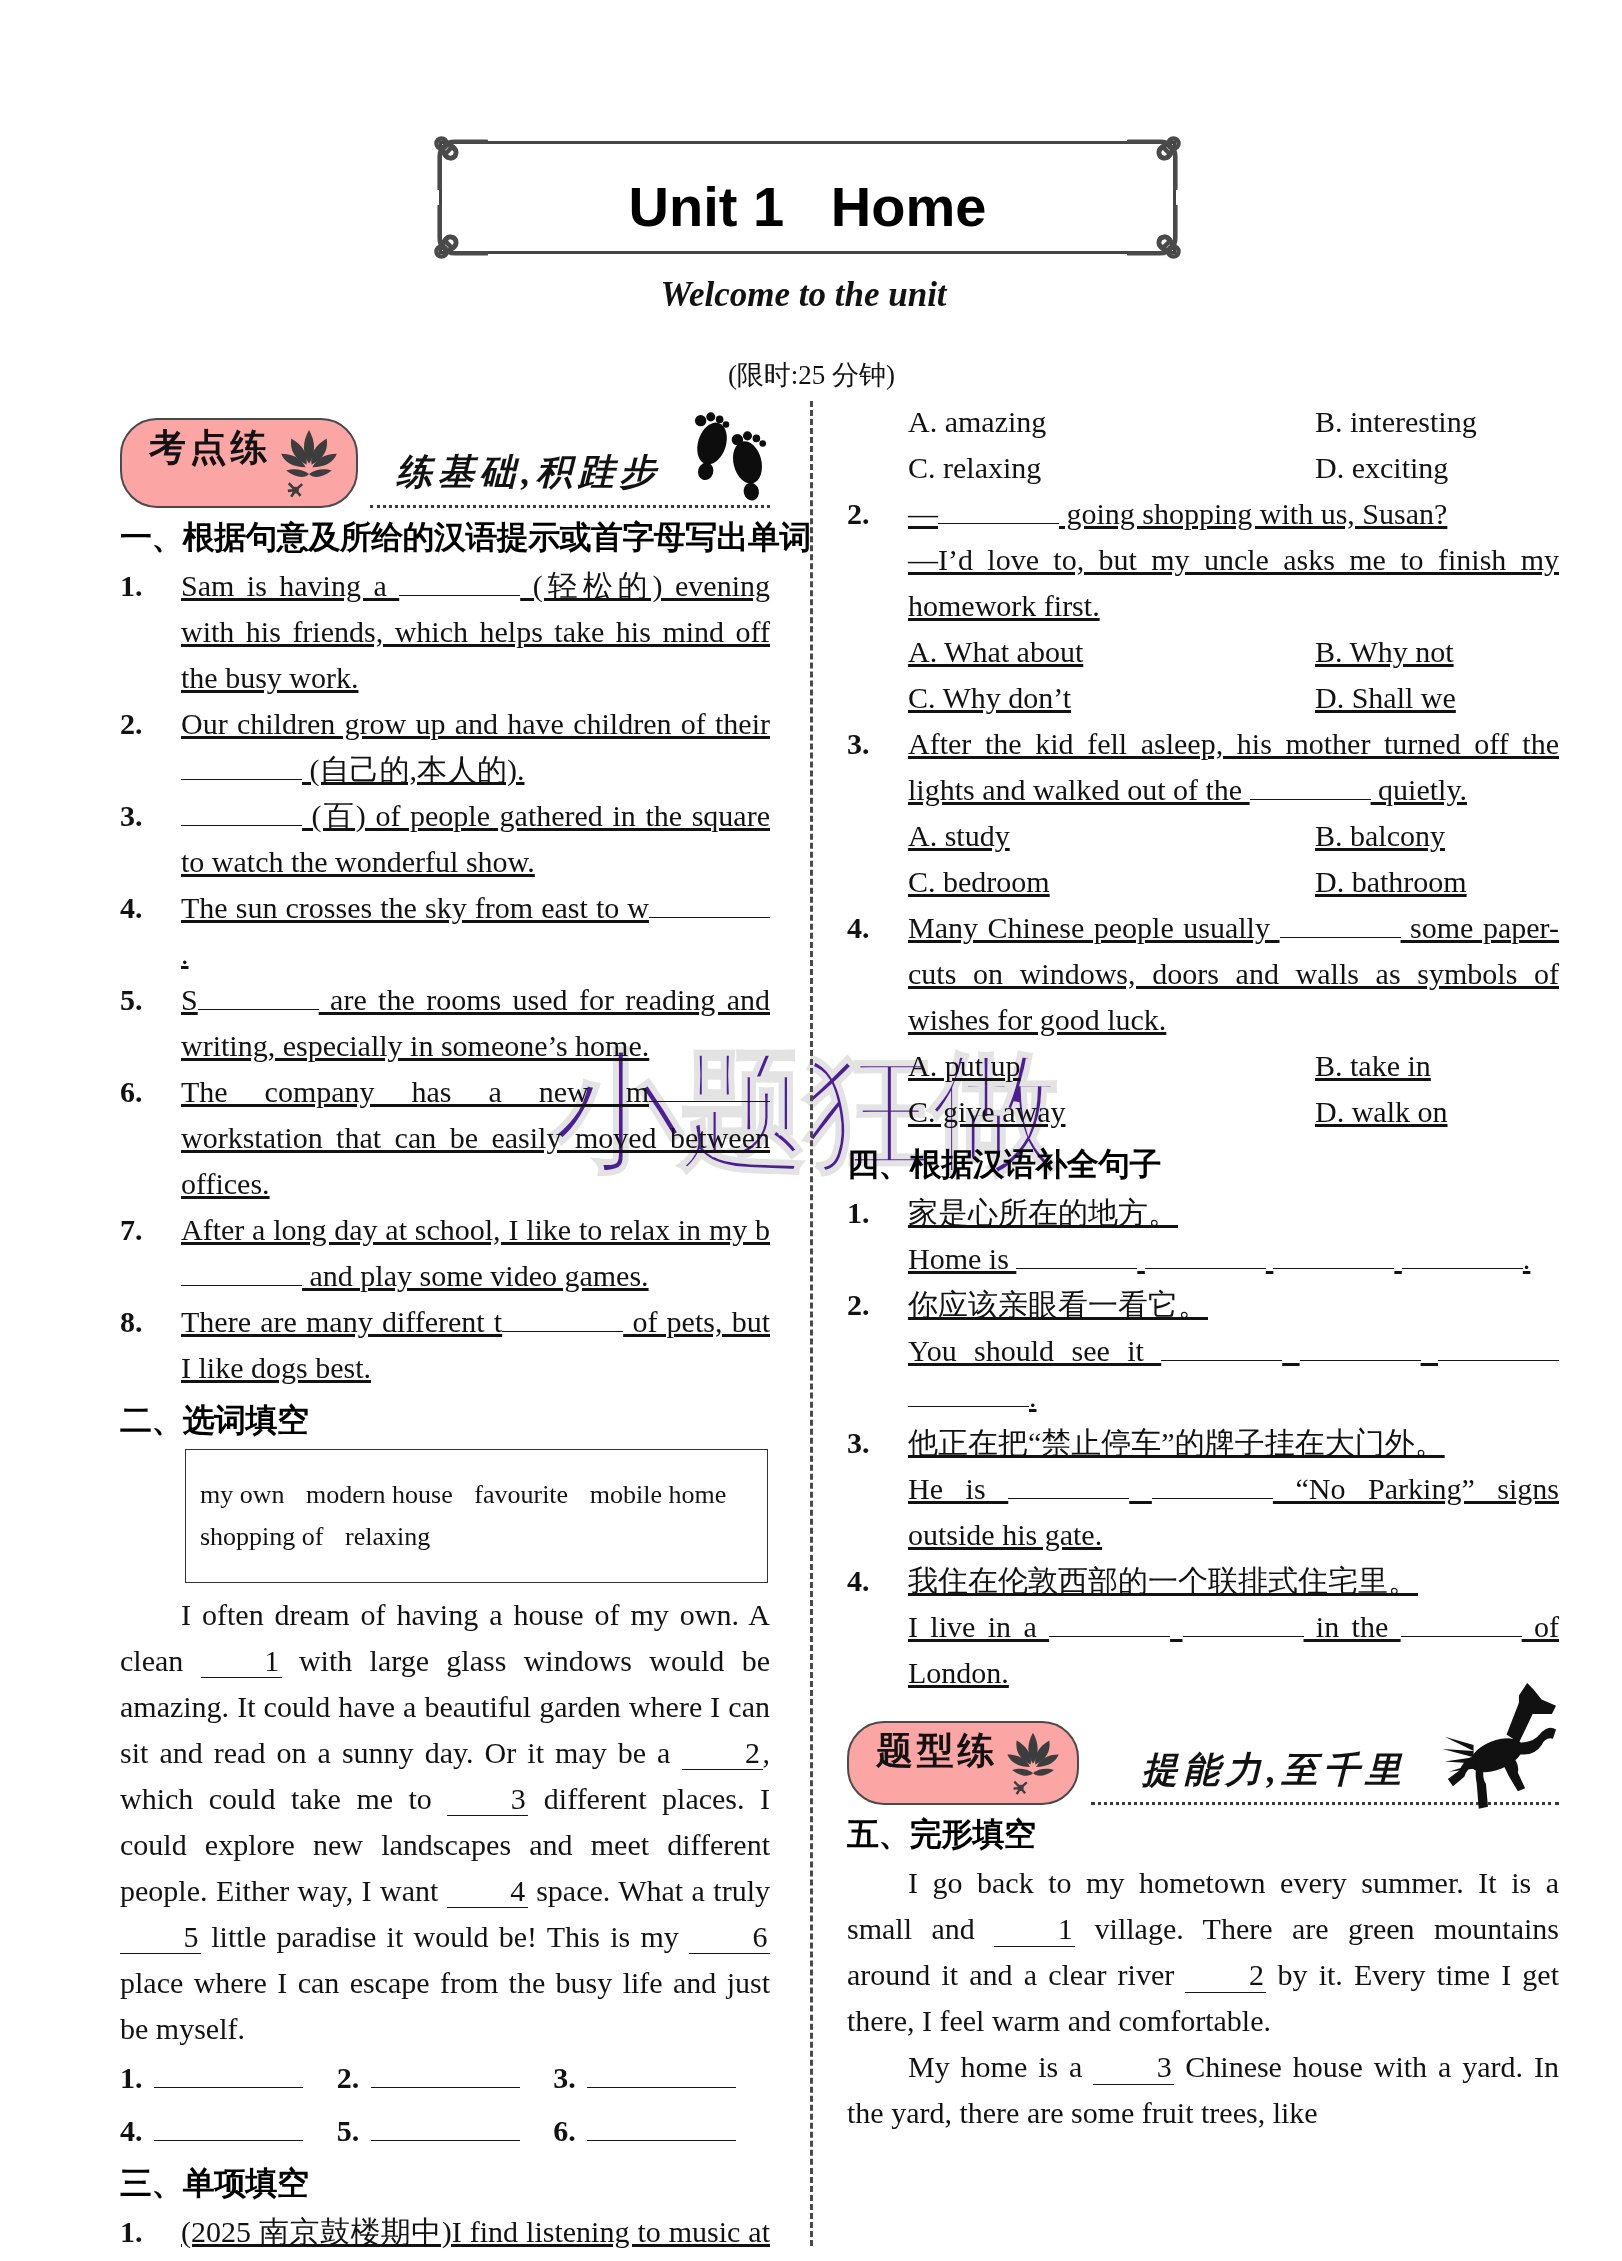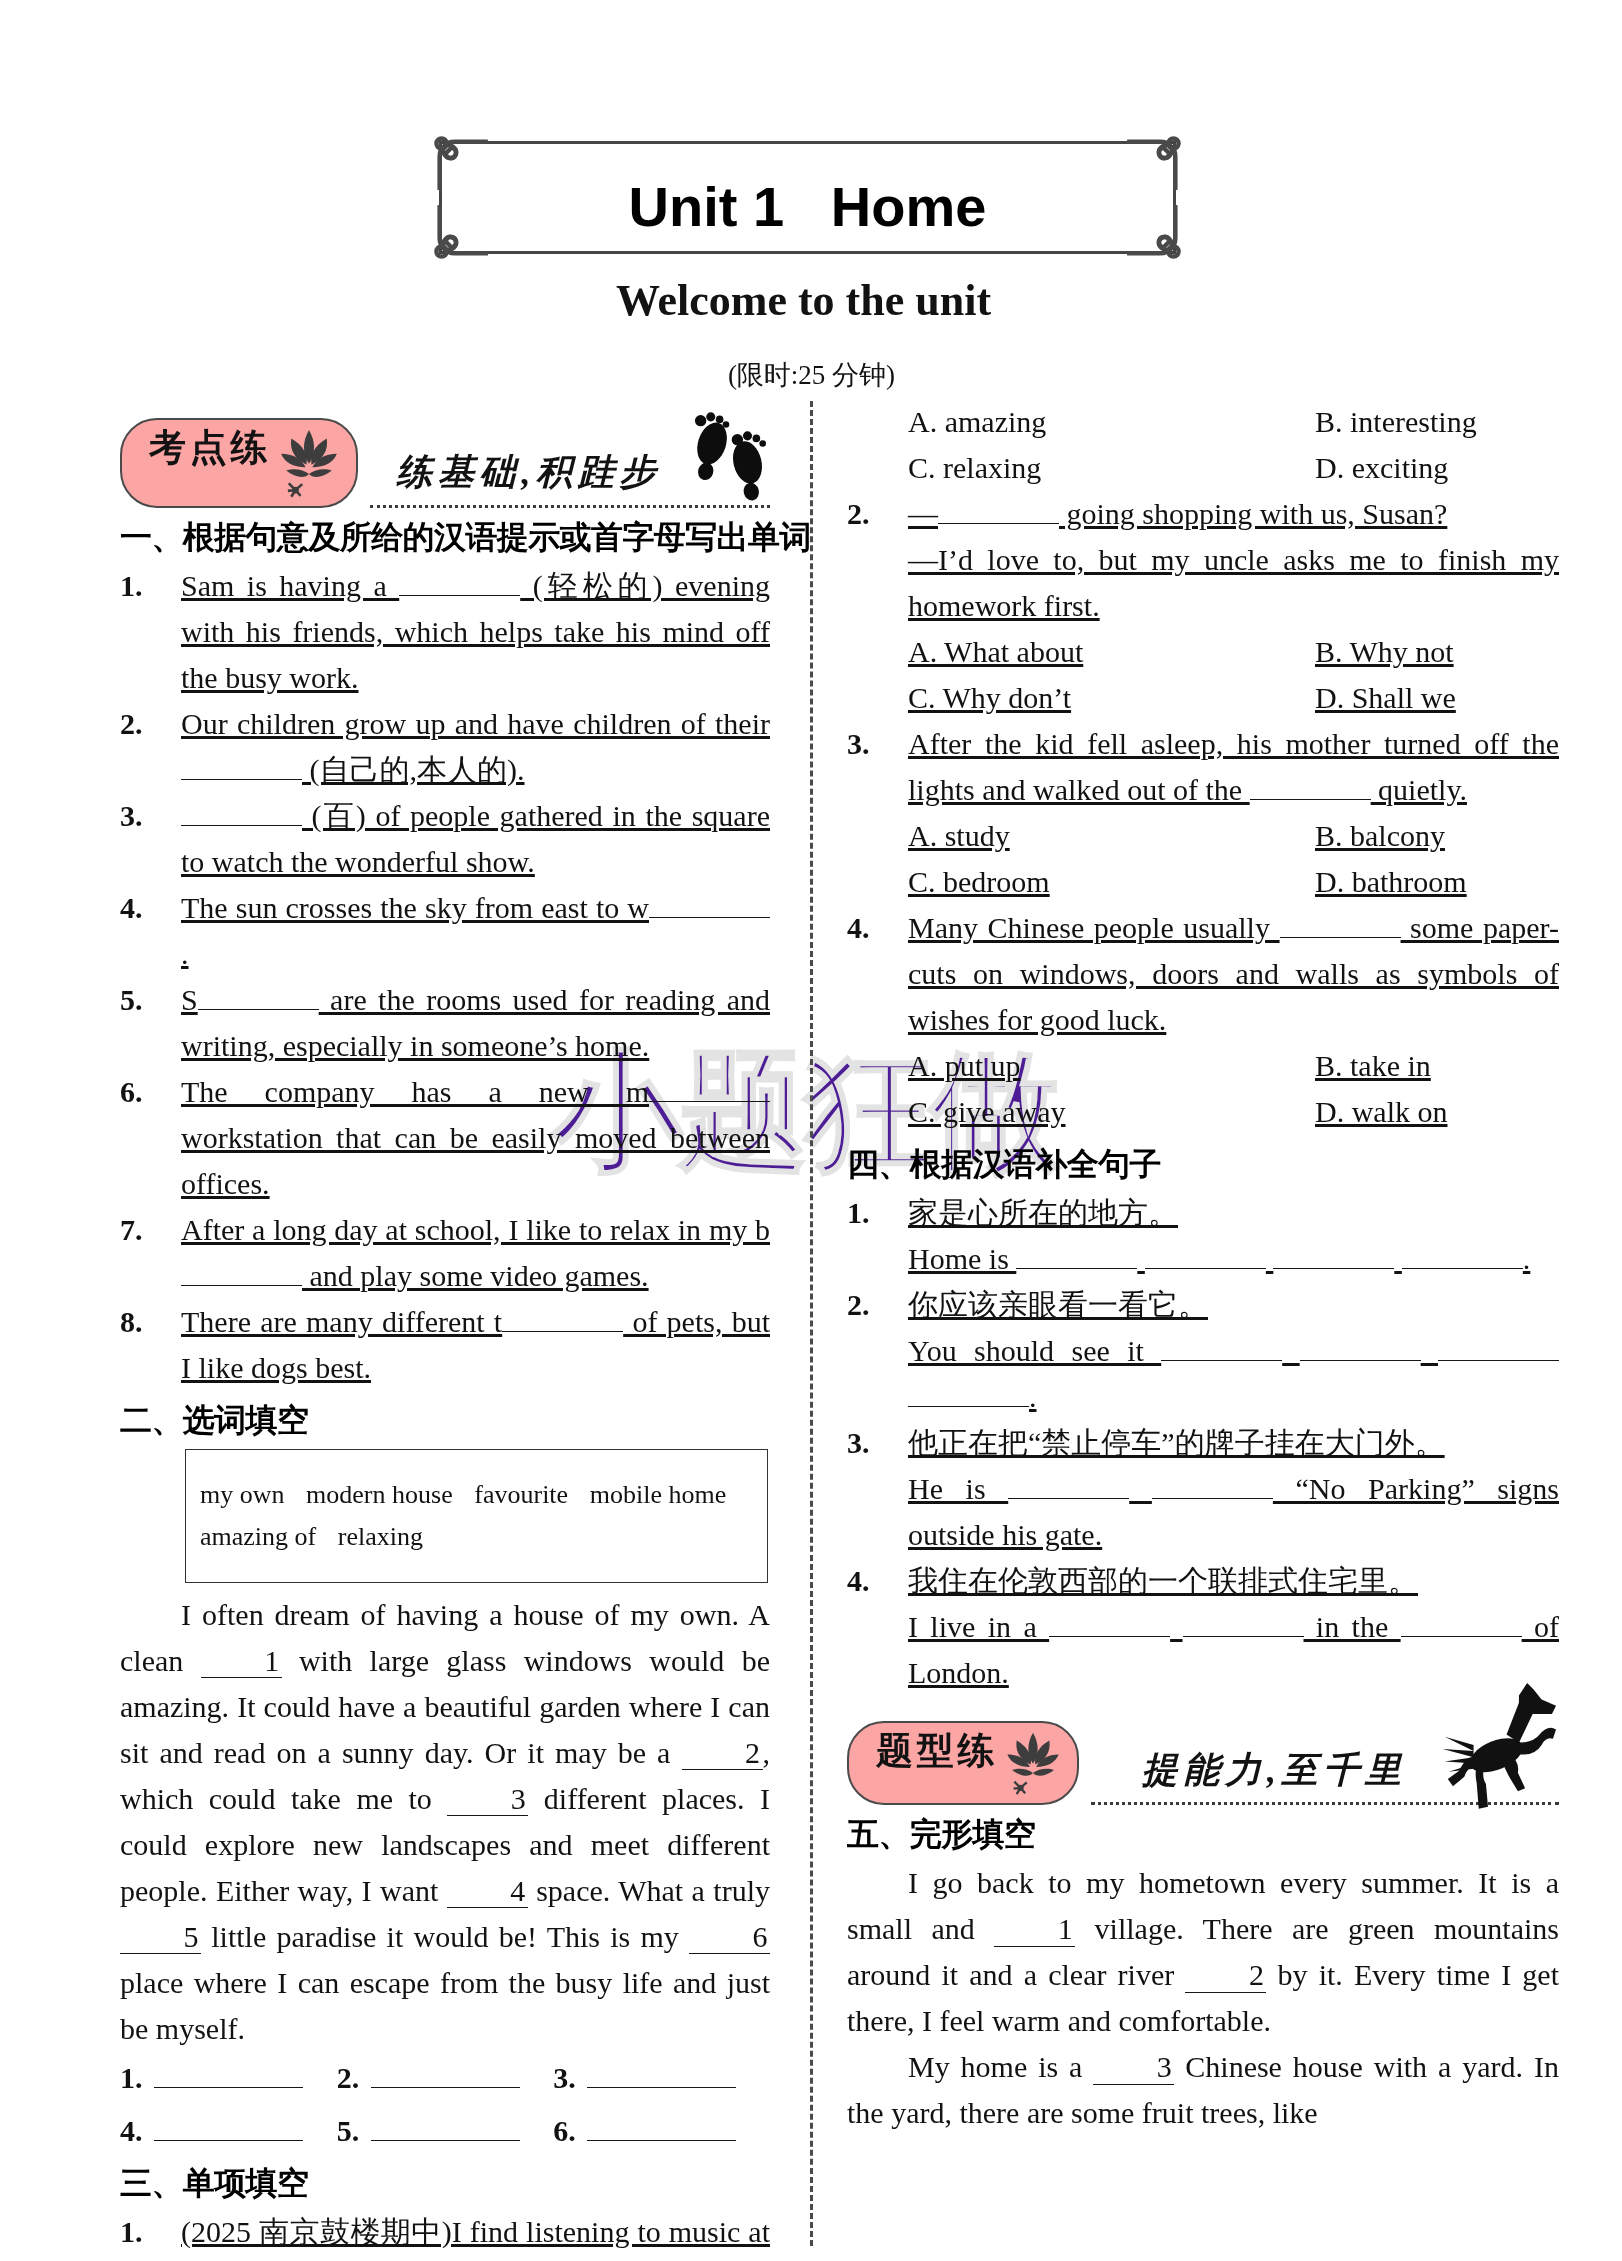--- a/index.html
+++ b/index.html
@@ -13,21 +13,21 @@
   .titlebox{position:absolute;left:439px;top:141px;width:731px;height:107px;
             border:3.2px solid #454545;z-index:2;background:#fff;}
   .titlebox h1{margin:12px;white-space:pre;text-align:center;line-height:102px;
                font-family:"Liberation Sans",sans-serif;font-weight:bold;font-size:56px;color:#000;}
   .corner{position:absolute;width:56px;height:56px;z-index:3;}
   .c-tl{left:-10.2px;top:-10.2px;}
   .c-tr{right:-10.2px;top:-10.2px;transform:scaleX(-1);}
   .c-bl{left:-10.2px;bottom:-10.2px;transform:scaleY(-1);}
   .c-br{right:-10.2px;bottom:-10.2px;transform:scale(-1,-1);}
   .welcome{position:absolute;left:0;right:16px;top:275px;text-align:center;
-           font-weight:bold;font-size:44px;z-index:2;}
+           font-weight:bold;font-size:35px;z-index:2;font-style:italic;}
   .timelimit{position:absolute;left:0;right:0;top:357px;text-align:center;font-size:27px;z-index:2;}
   
   .vdivider{position:absolute;left:810px;top:401px;height:1845px;border-left:3.2px dashed #4a4a4a;z-index:1;}
   .col{position:absolute;top:399px;z-index:2;font-size:30px;line-height:46px;}
   .col.left{left:120px;width:650px;}
   .col.right{left:847px;width:712px;}
   
   .badgerow{display:flex;align-items:flex-end;height:109px;margin-bottom:6.4px;position:relative;}
   .badge{display:inline-flex;align-items:flex-start;border:2.5px solid #4a4a4a;border-radius:37px;
          padding:5.1px 9px 5.1px 27px;background:#fca5a5;position:relative;flex-shrink:0;}
@@ -186,21 +186,21 @@
 
     <h2>二、选词填空</h2>
     <div class="wordbank" id="wordbank">
         <div class="wbrow">
           <span>my own</span>
           <span>modern house</span>
           <span>favourite</span>
           <span>mobile home</span>
         </div>
         <div class="wbrow">
-          <span>amazing of</span>
+          <span>shopping of</span>
           <span>relaxing</span>
         </div>
       </div>
     <p class="cloze">I often dream of having a house of my own. A clean <span class="nb">1</span> with large glass windows would be amazing. It could have a beautiful garden where I can sit and read on a sunny day. Or it may be a <span class="nb">2</span>, which could take me to <span class="nb">3</span> different places. I could explore new landscapes and meet different people. Either way, I want <span class="nb">4</span> space. What a truly <span class="nb">5</span> little paradise it would be! This is my <span class="nb">6</span> place where I can escape from the busy life and just be myself.</p>
     <div class="answers" id="answers">
         <div class="anscell"><span class="no">1.</span><span class="bl ansbl"></span></div>
         <div class="anscell"><span class="no">2.</span><span class="bl ansbl"></span></div>
         <div class="anscell"><span class="no">3.</span><span class="bl ansbl"></span></div>
         <div class="anscell"><span class="no">4.</span><span class="bl ansbl"></span></div>
         <div class="anscell"><span class="no">5.</span><span class="bl ansbl"></span></div>

